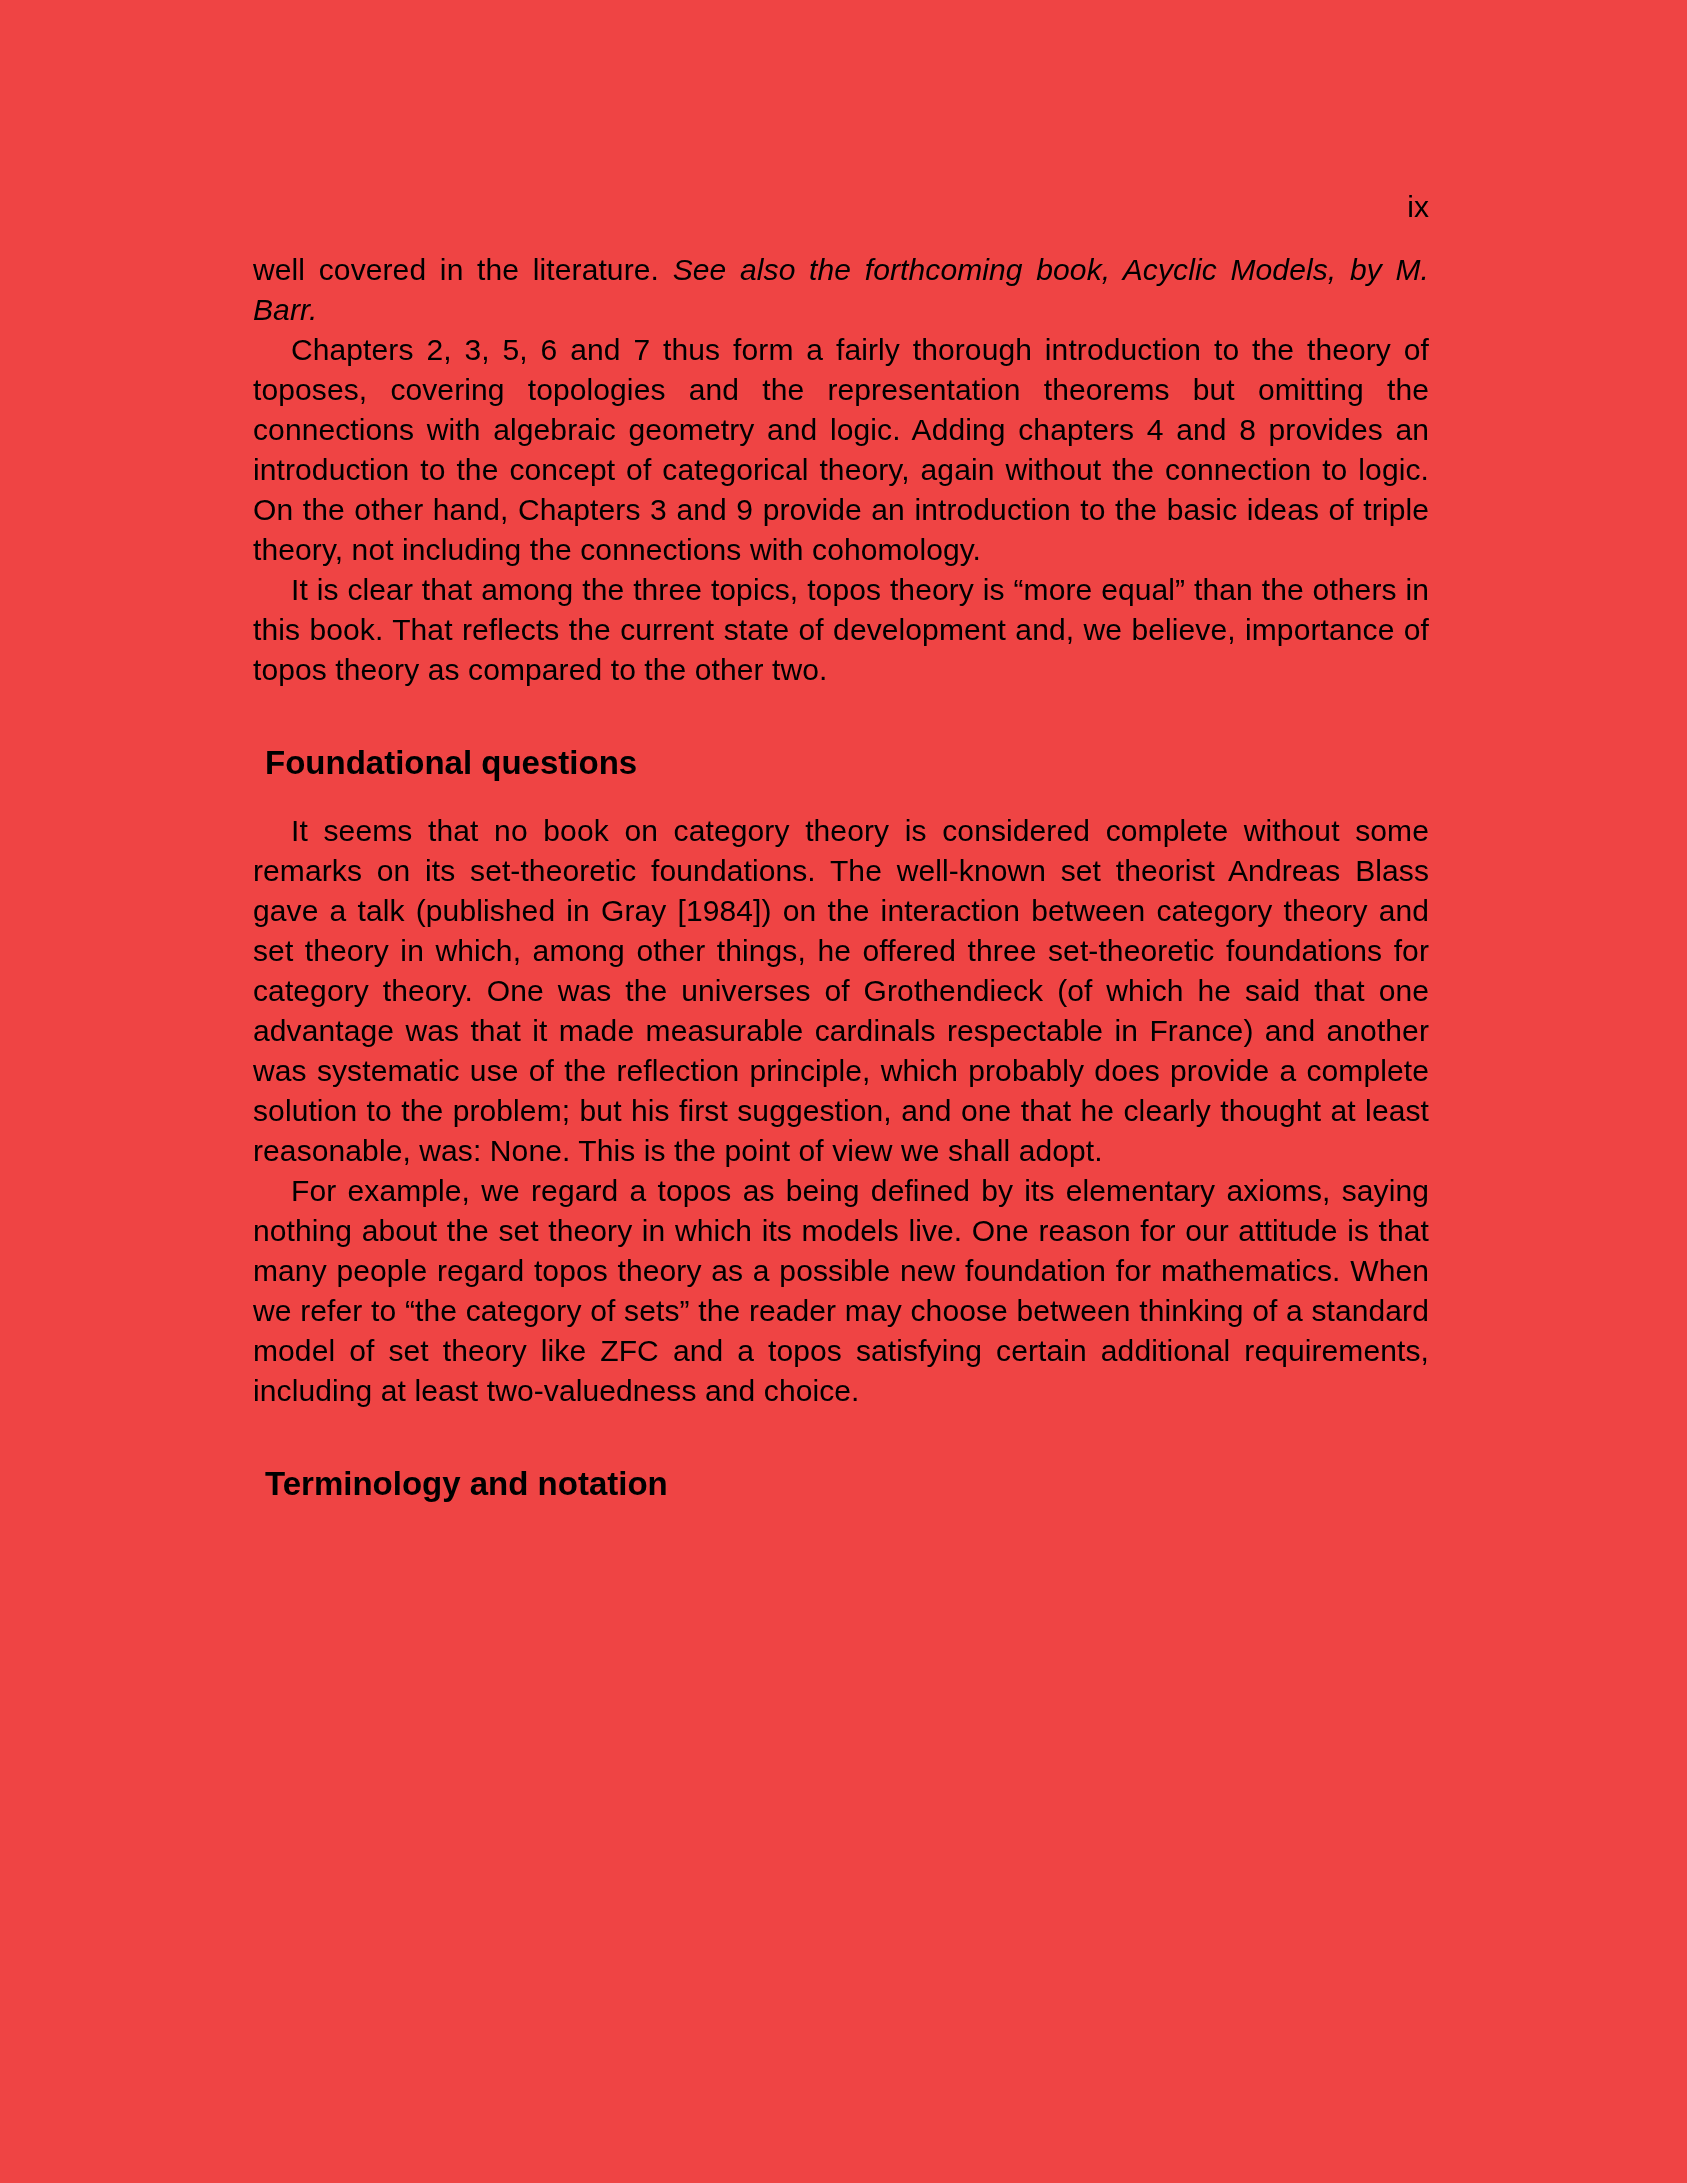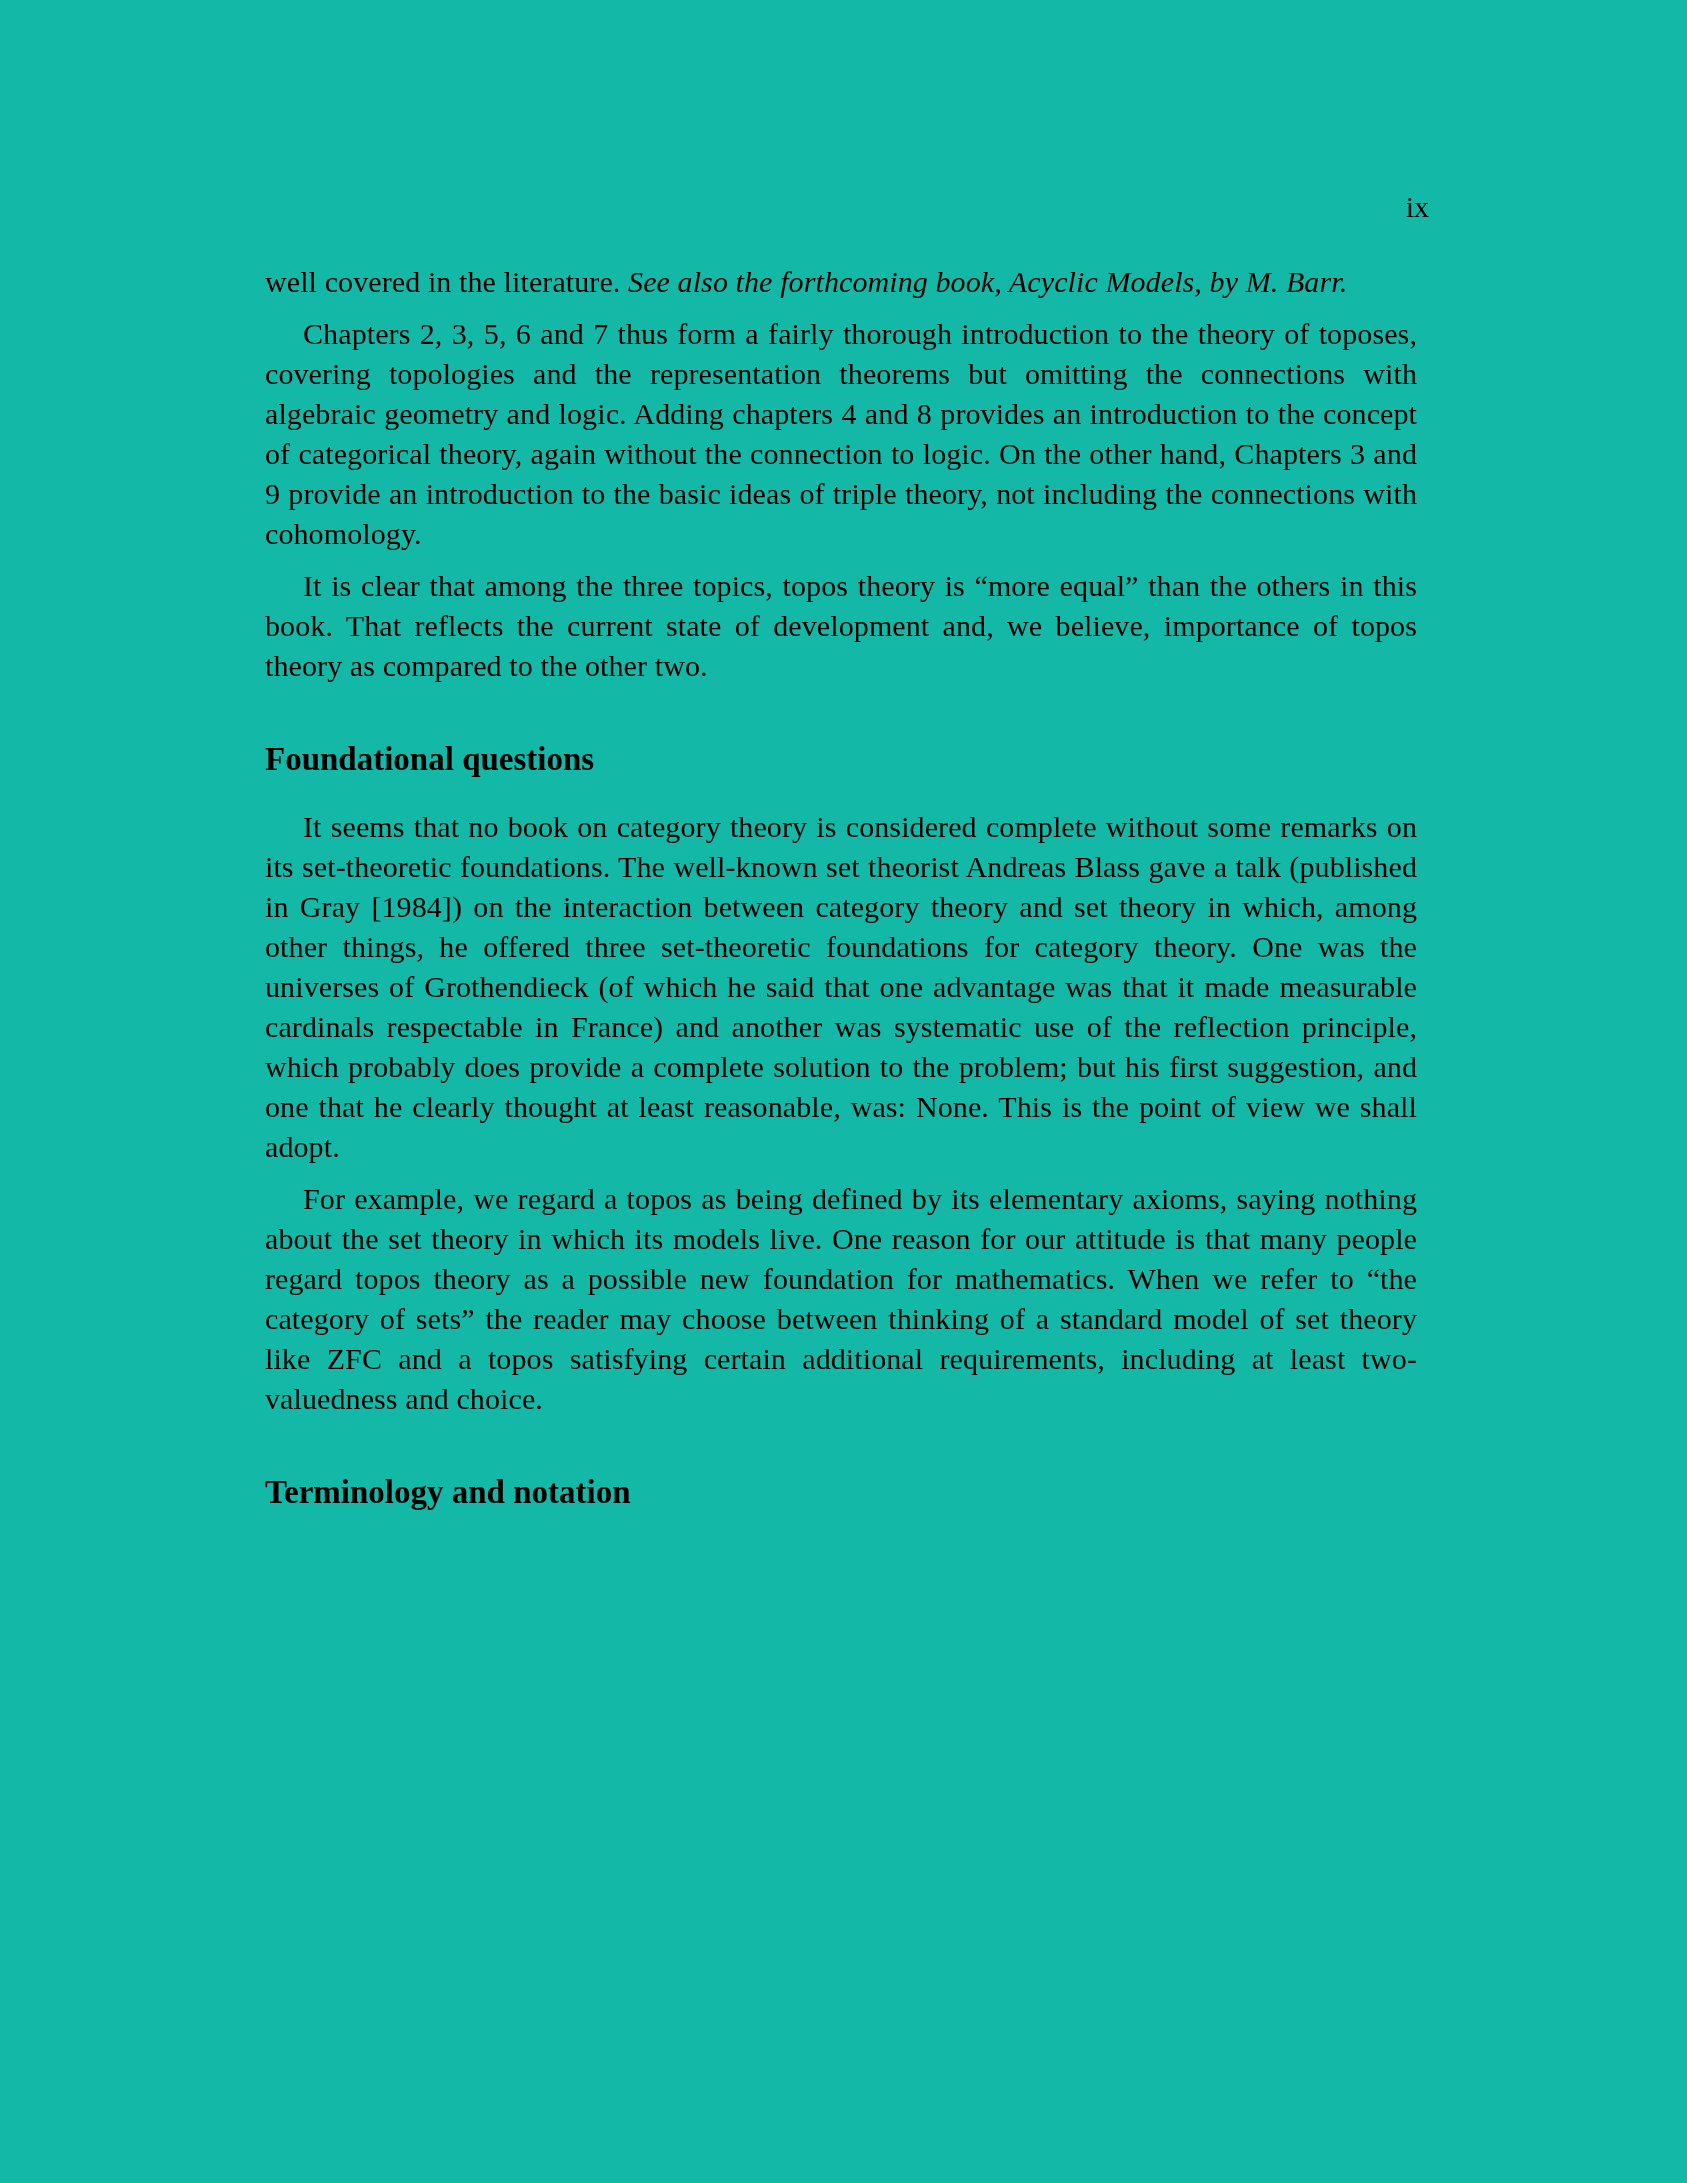--- a/index.html
+++ b/index.html
@@ -4,43 +4,43 @@
 <style>
   html, body {
     margin: 0;
     padding: 0;
     background: #ffffff;
   }
   .page {
     position: relative;
     width: 1687px;
     height: 2183px;
-    background: #14b8a6;
+    background: #ef4444;
     color: #000000;
-    font-family: Liberation Serif, serif;
+    font-family: Liberation Sans, sans-serif;
     overflow: hidden;
   }
   .page-number {
     position: absolute;
     top: 187px;
     right: 258px;
     font-size: 30px;
     line-height: 40px;
     text-align: right;
   }
   .text-block {
     position: absolute;
     left: 253px;
     top: 250px;
     width: 1176px;
     font-size: 30px;
     line-height: 40px;
   }
   p.para {
-    margin: 12px;
+    margin: 0;
     text-align: justify;
     letter-spacing: 0.1px;
   }
   p.para.indent {
     text-indent: 38px;
   }
   p.para em {
     font-style: italic;
   }
   h2.section-heading {

